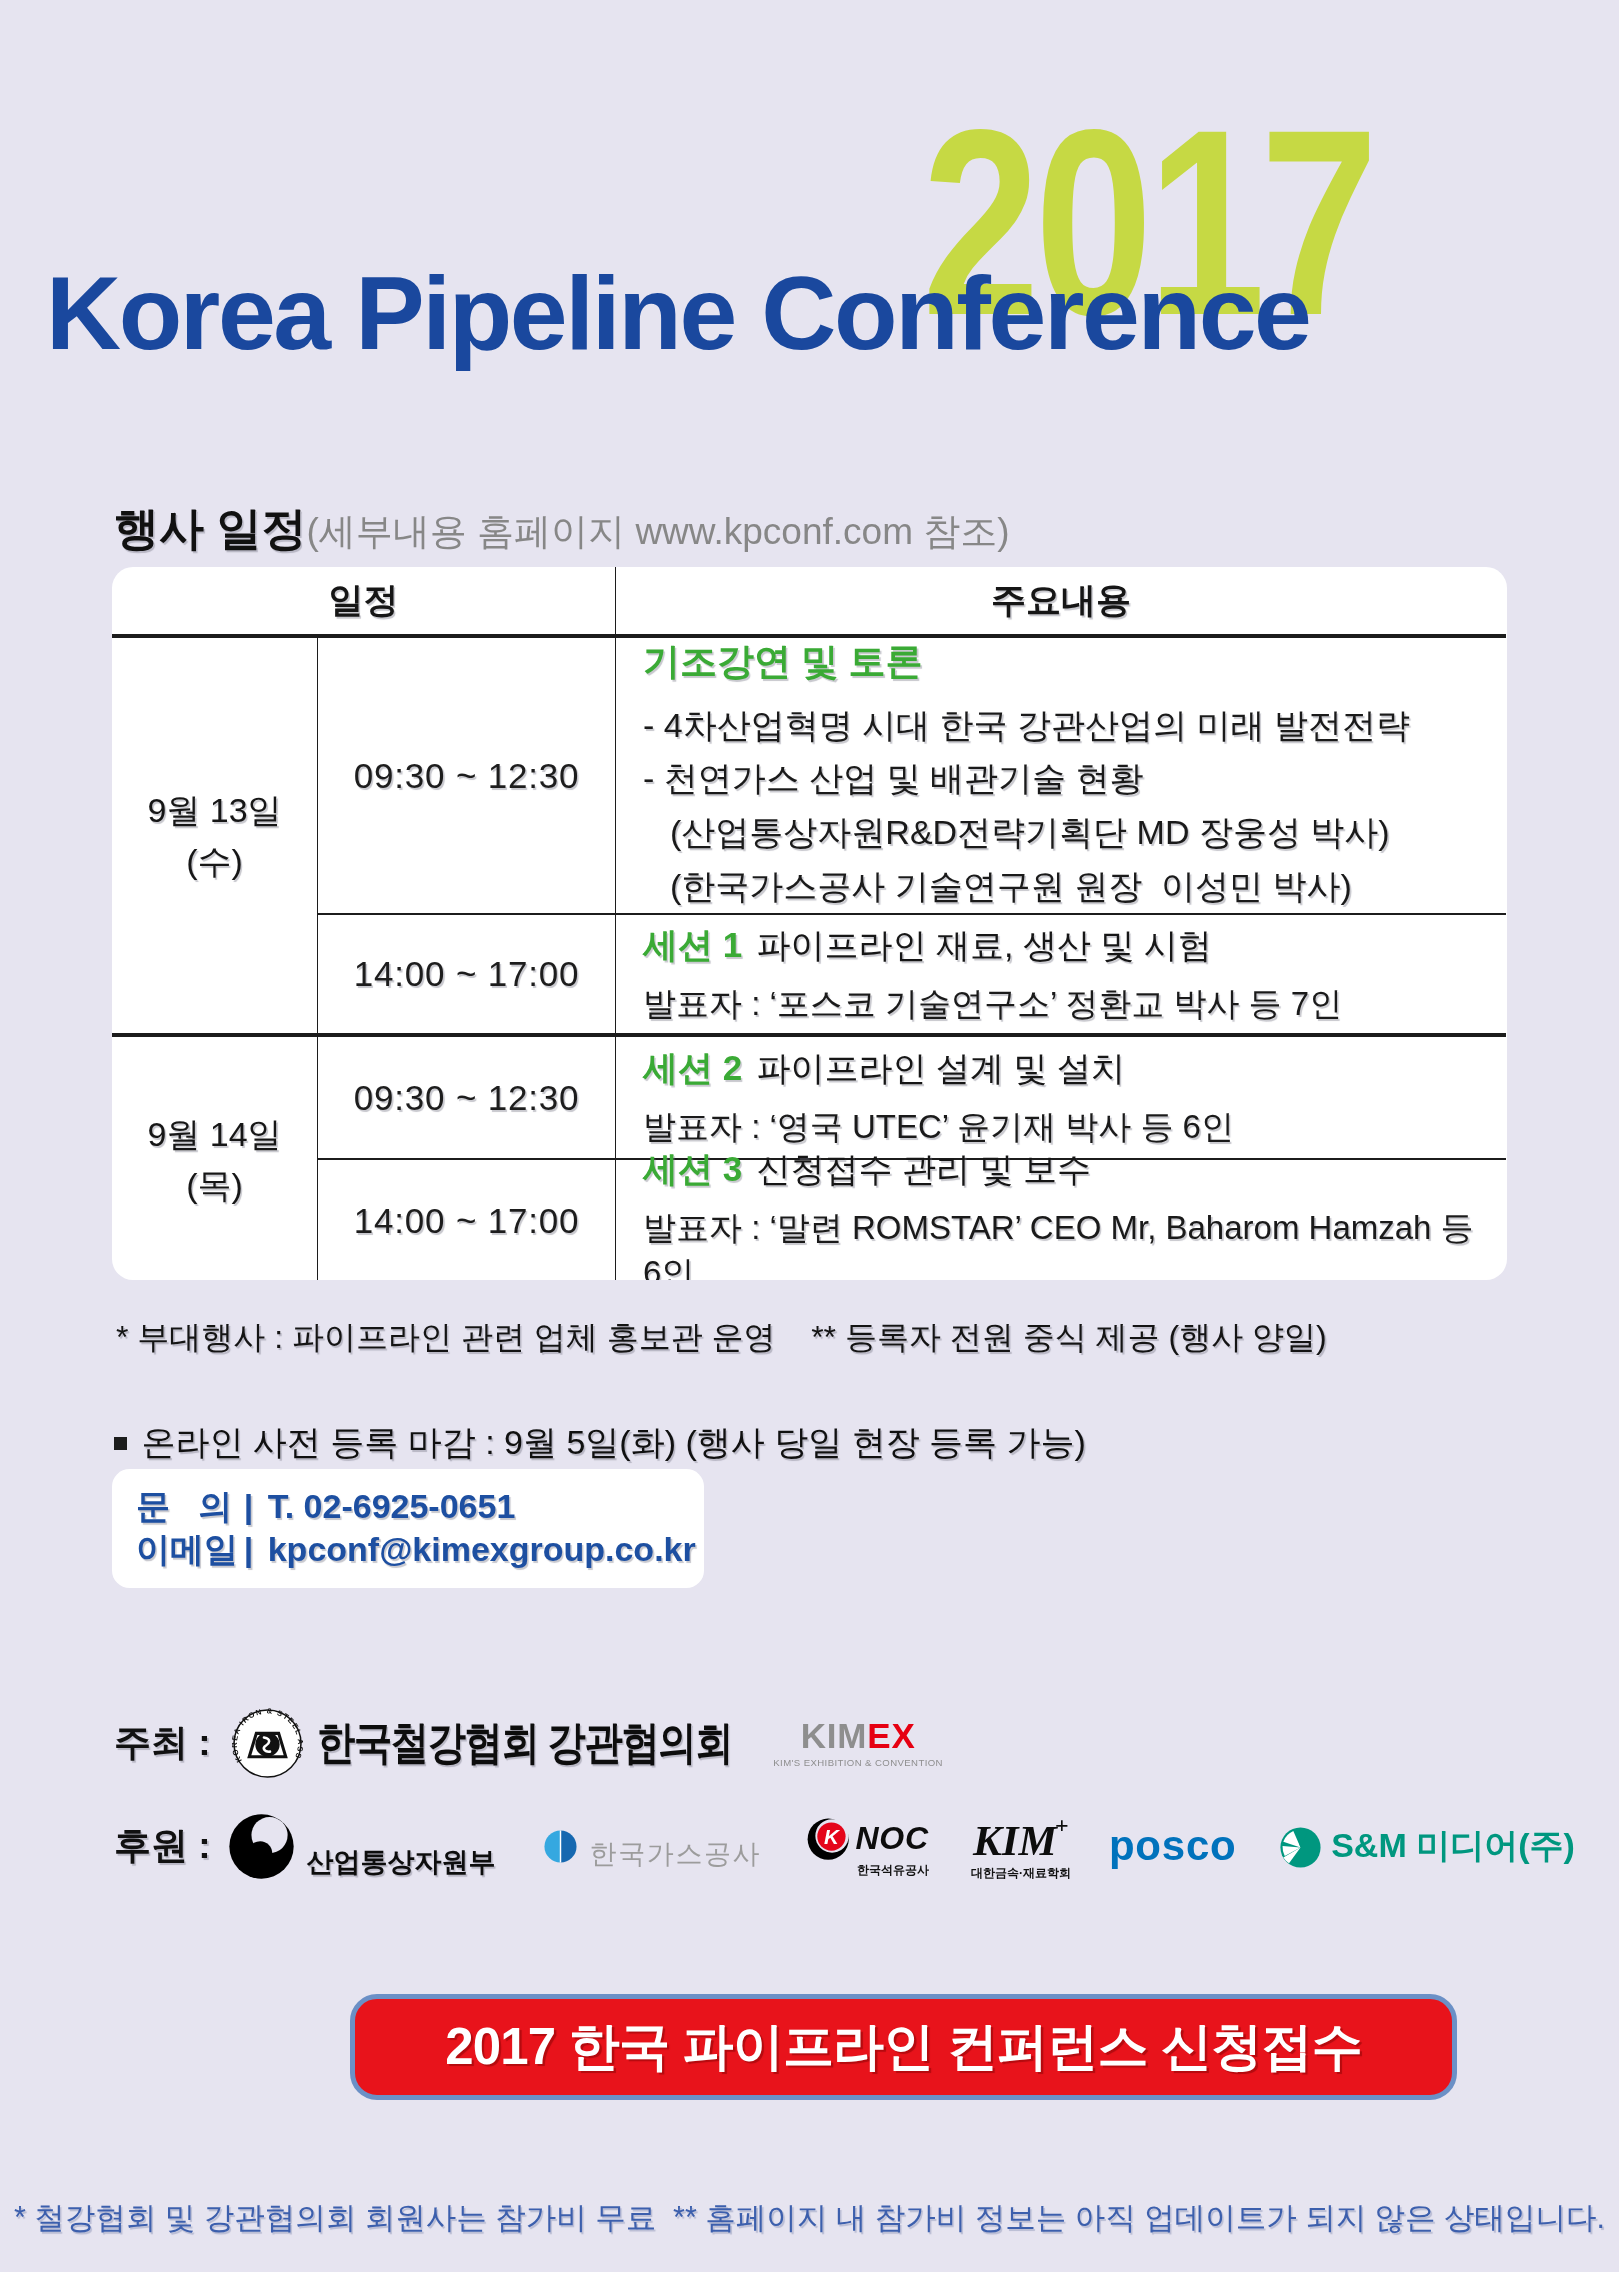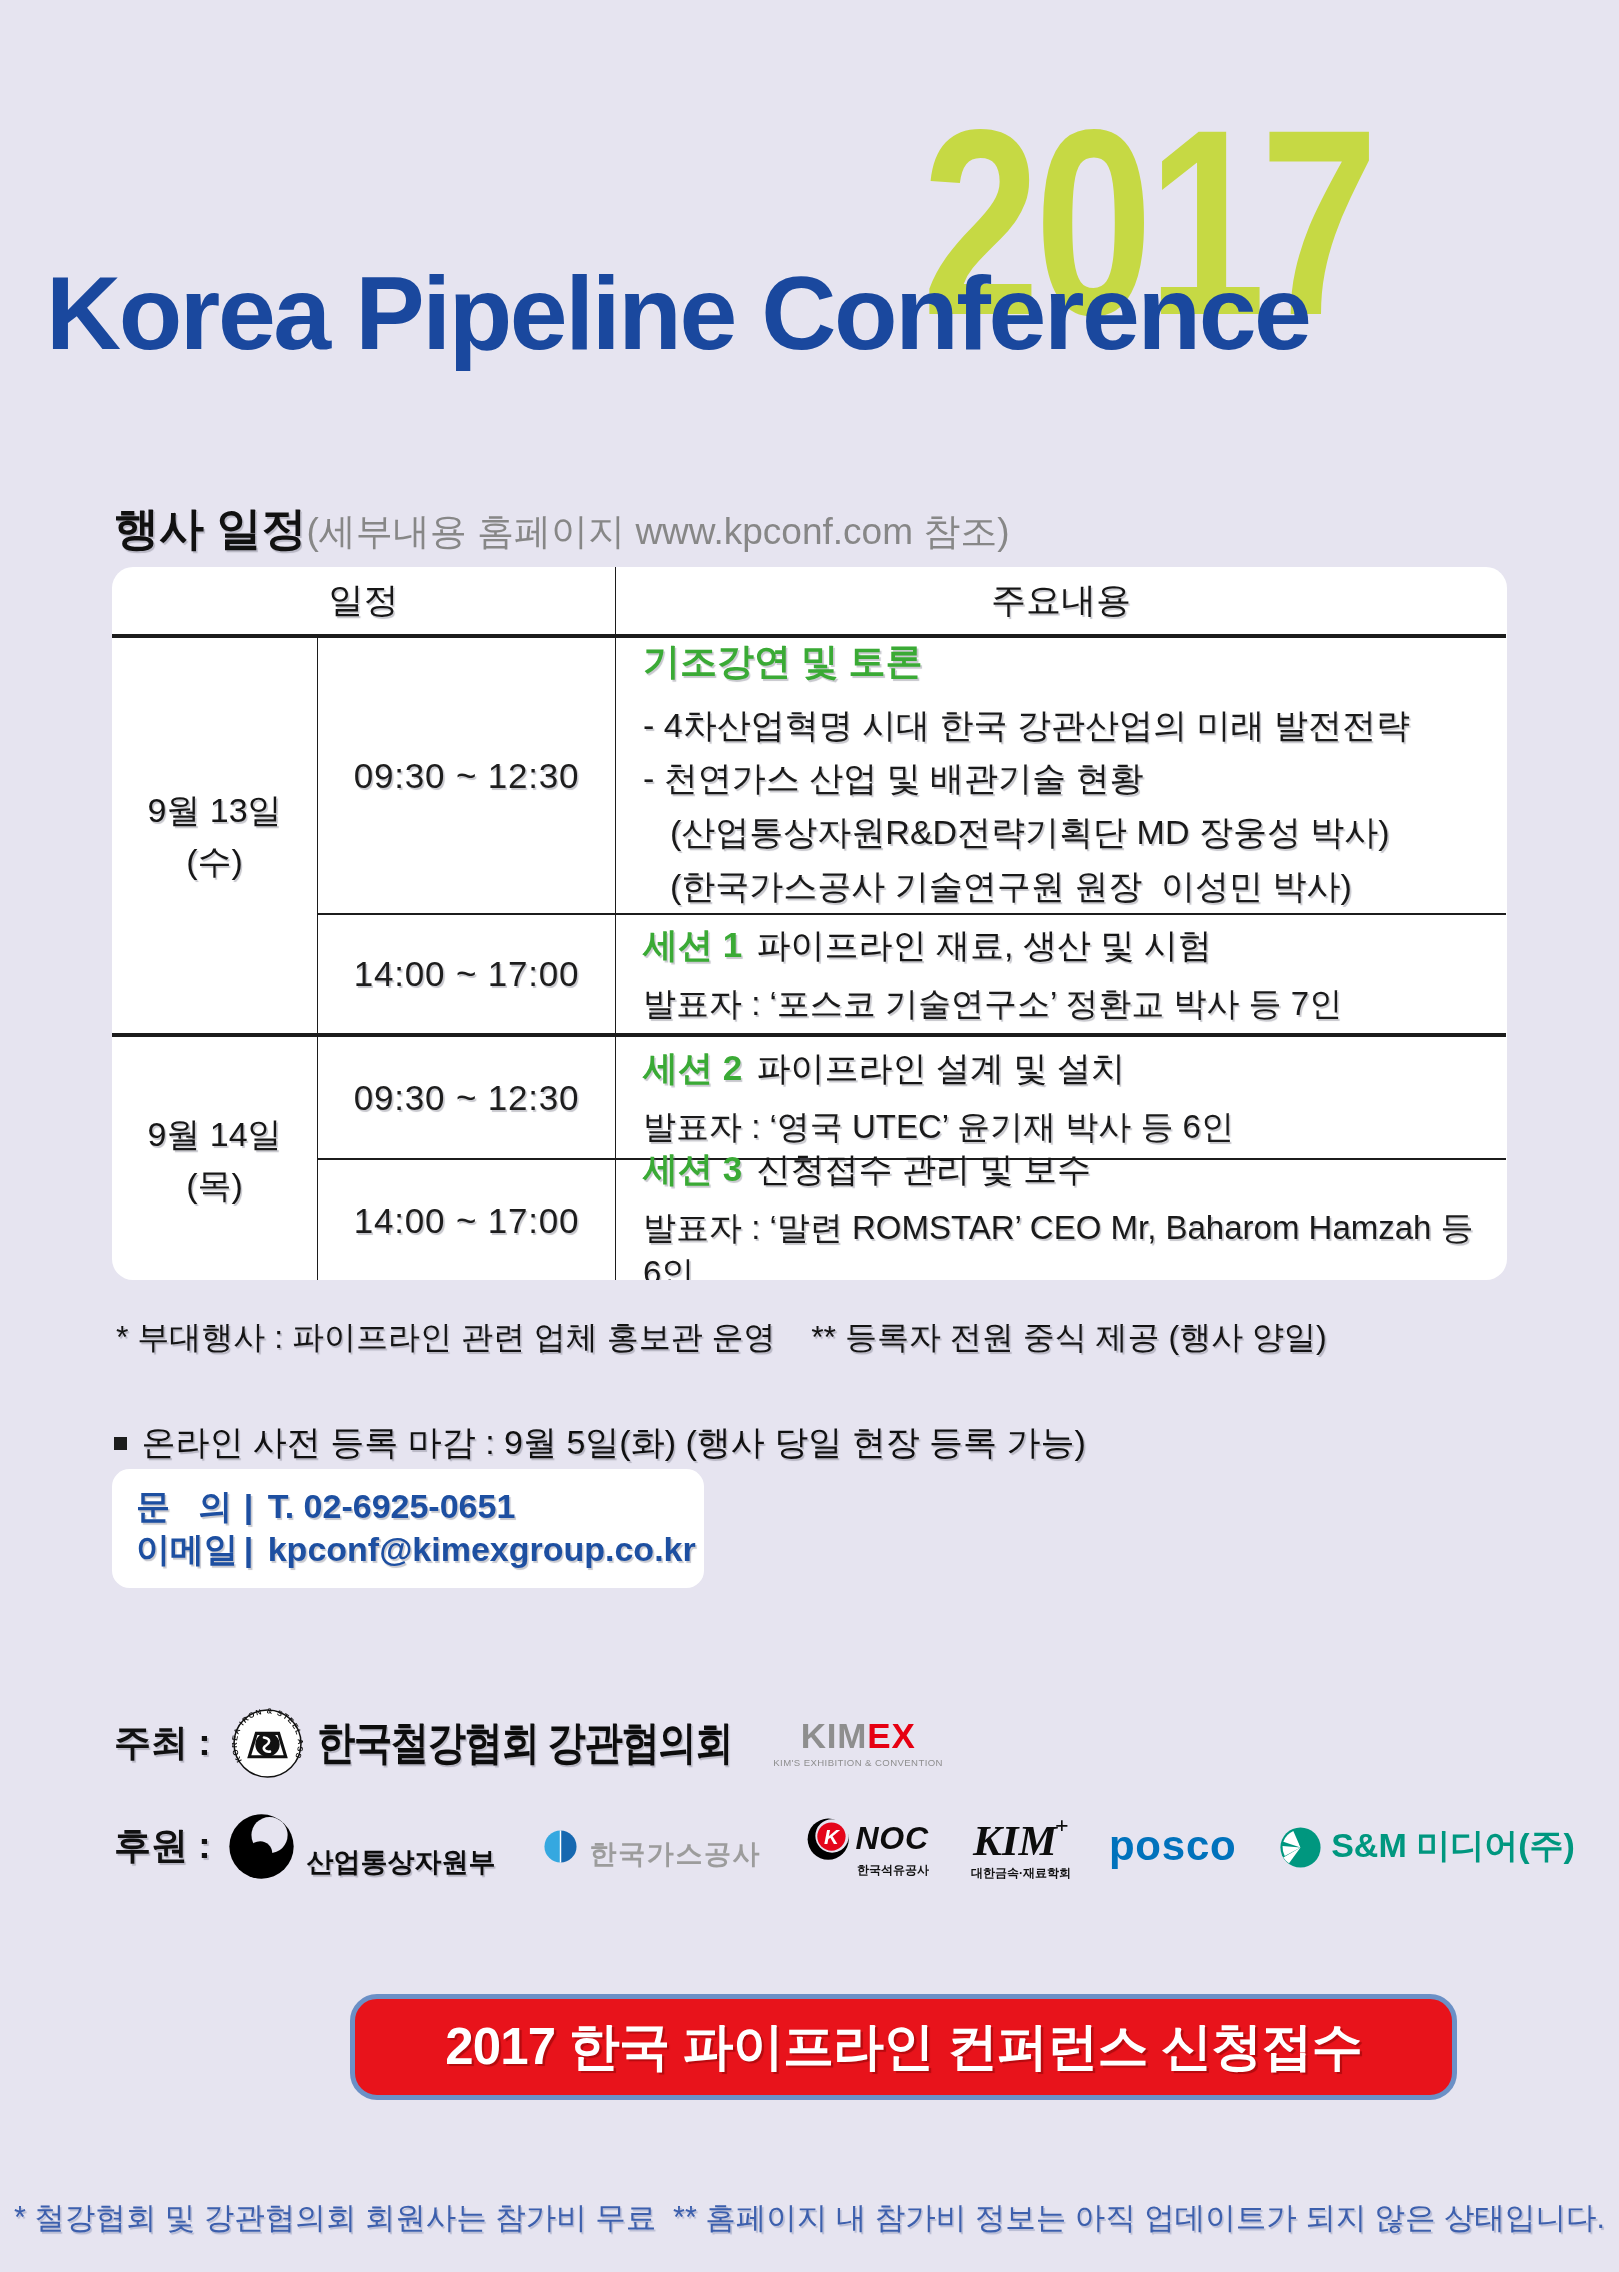--- a/index.html
+++ b/index.html
@@ -34,21 +34,21 @@
   .sched{
     position:absolute; left:112px; top:567px; width:1395px; height:713px;
     background:#fff; border-radius:21px; overflow:hidden;
     display:grid; grid-template-columns:205px 298px 891px;
     grid-template-rows:71px 277px 122px 123px 122px;
   }
   .cell{box-sizing:border-box; display:flex; align-items:center; justify-content:center;}
   .bL{border-left:1.6px solid #1c1c1c;}
   .bB3{border-bottom:2.4px solid #1c1c1c;}
   .bB5{border-bottom:4px solid #1c1c1c;}
-  .th{font-size:35px; font-weight:400;}
+  .th{font-size:35px; font-weight:700;}
   .th1{grid-column:1/3; grid-row:1;}
   .th2{grid-column:3; grid-row:1;}
   .date{flex-direction:column; font-size:34px; line-height:1.5; text-align:center;}
   .d1{grid-column:1; grid-row:2/4;}
   .d2{grid-column:1; grid-row:4/6;}
   .time{font-size:35px; letter-spacing:0.8px; color:#1d1d1d;}
   .t1{grid-column:2; grid-row:2;} .t2{grid-column:2; grid-row:3;}
   .t3{grid-column:2; grid-row:4;} .t4{grid-column:2; grid-row:5;}
   .content{flex-direction:column; align-items:flex-start; justify-content:center; padding-left:27px; padding-right:20px;}
   .c1{grid-column:3; grid-row:2;} .c2{grid-column:3; grid-row:3;}
@@ -84,21 +84,21 @@
   .kimex-word{font-size:35px; font-weight:700; letter-spacing:0.8px;}
   .kimex-word .kx-gray{color:#8e8e8e;} .kimex-word .kx-red{color:#e60012;}
   .kimex-sub{font-size:9.6px; color:#8e8e8e; letter-spacing:0.4px; margin-top:4.8px; white-space:nowrap;}
 
   
   .sponsors{position:absolute; left:114px; top:1798px; height:96px; display:flex; align-items:center;}
   .sp-item{display:flex; align-items:flex-end;}
   .motie{margin-left:17.6px;}
   .motie-text{margin-left:11.2px; font-size:27px; font-weight:800; color:#0d0d0d; white-space:nowrap;}
   .kogas{margin-left:48px;}
-  .kogas-text{margin-left:11.2px; font-size:27px; font-weight:700; color:#9c9c9c; letter-spacing:1.6px; white-space:nowrap;}
+  .kogas-text{margin-left:11.2px; font-size:27px; font-weight:400; color:#9c9c9c; letter-spacing:1.6px; white-space:nowrap;}
   .knoc{margin-left:46px; flex-direction:column; line-height:1;}
   .knoc-top{display:flex; align-items:center;}
   .knoc-noc{font-size:32px; font-weight:900; font-style:italic; color:#0d0d0d; letter-spacing:0.8px; margin-left:3.2px;}
   .knoc-sub{font-size:12px; font-weight:700; color:#111; margin-top:3.2px; align-self:flex-end; white-space:nowrap;}
   .kimplus{margin-left:42px; flex-direction:column; line-height:1; align-items:center;}
   .kim-word{font-family:"Liberation Serif","DejaVu Serif",serif; font-style:italic; font-weight:800; font-size:43px; color:#0d0d0d;}
   .kim-word sup{font-size:24px; font-style:normal; vertical-align:22.4px; margin-left:-1.6px;}
   .kim-sub{font-size:12px; font-weight:800; color:#111; margin-top:4.8px; white-space:nowrap;}
   .posco{margin-left:38px;}
   .posco-word{font-size:42px; font-weight:800; color:#0072bc; letter-spacing:0.8px;}

